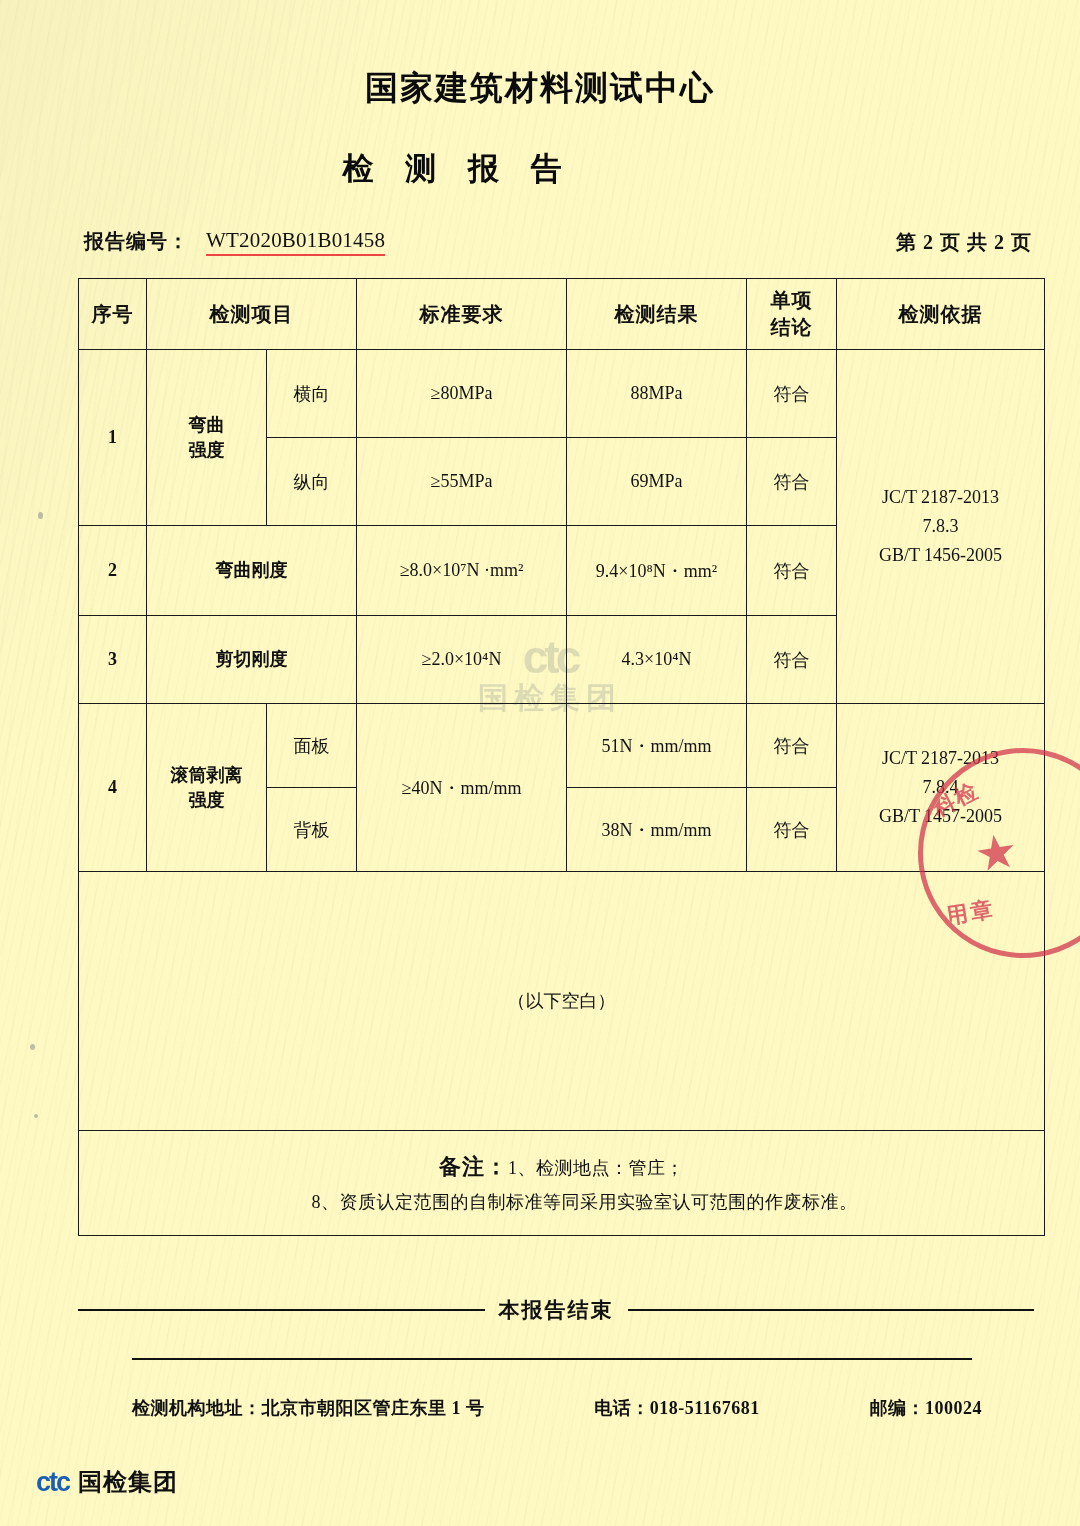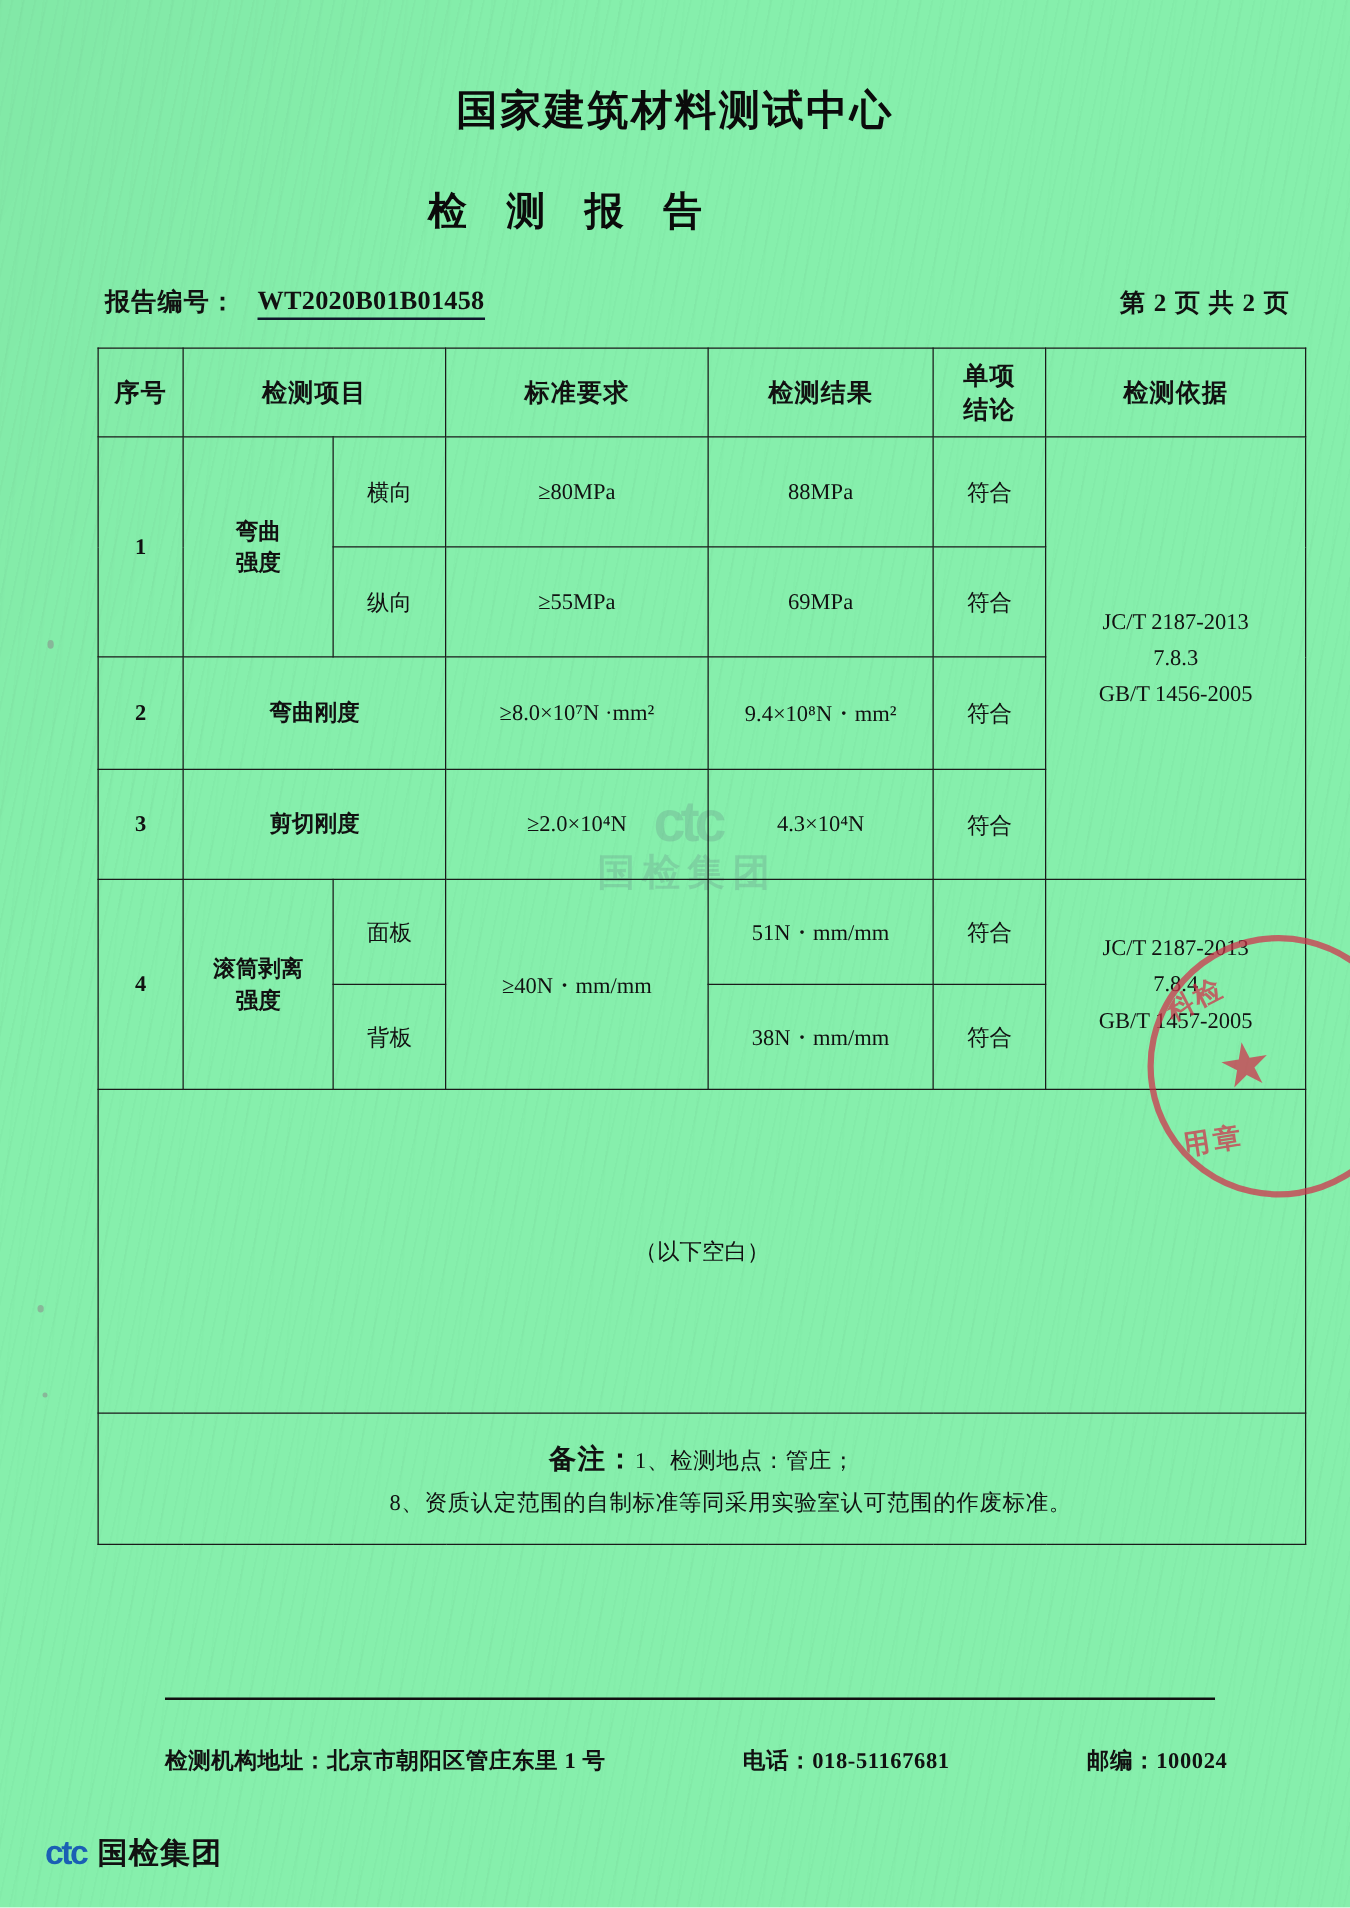--- a/index.html
+++ b/index.html
@@ -11,21 +11,21 @@
     width: 1080px;
     height: 1526px;
     position: relative;
     font-family: "Liberation Serif", "DejaVu Serif", serif;
     color: #111;
     overflow: hidden;
   }
   .page {
     position: absolute;
     inset: 0;
-    background: #86efac;
+    background: #fef9c3;
   }
   
   .scan-noise {
     position: absolute;
     inset: 0;
     pointer-events: none;
     background:
       repeating-linear-gradient(102deg, rgba(0,0,0,0.018) 0px, rgba(0,0,0,0.018) 1px, rgba(0,0,0,0) 2px, rgba(0,0,0,0) 9px),
       repeating-linear-gradient(96deg, rgba(0,0,0,0.012) 0px, rgba(0,0,0,0.012) 1px, rgba(0,0,0,0) 3px, rgba(0,0,0,0) 17px),
       linear-gradient(120deg, rgba(0,0,0,0.03) 0%, rgba(255,255,255,0) 28%);
@@ -74,24 +74,24 @@
     left: 0;
     top: 0;
     font-weight: bold;
     font-size: 20px;
     letter-spacing: 1px;
   }
   .report-no-value {
     position: absolute;
     left: 122px;
     top: 0;
-    font-weight: bold;
+    font-weight: normal;
     font-size: 21px;
     letter-spacing: 0.2px;
-    border-bottom: 2px solid #0f172a;
+    border-bottom: 2px solid #ef4444;
     padding-bottom: 1px;
   }
   .page-no {
     position: absolute;
     right: 0;
     top: 1px;
     font-weight: bold;
     font-size: 20px;
     letter-spacing: 1px;
   }
@@ -400,20 +400,25 @@
         <td colspan="7">
           <div class="remark-line">
             <span class="remark-title">备注：</span><span>1、检测地点：管庄；</span>
           </div>
           <div class="remark-line indent">8、资质认定范围的自制标准等同采用实验室认可范围的作废标准。</div>
         </td>
       </tr>
     </tbody>
   </table>
 
+  <div class="end-wrap">
+    <div class="end-line"></div>
+    <div class="end-text">本报告结束</div>
+    <div class="end-line"></div>
+  </div>
 
   <div class="footer-rule"></div>
   <div class="footer-info">
     <span>检测机构地址：北京市朝阳区管庄东里 1 号</span>
     <span>电话：018-51167681</span>
     <span>邮编：100024</span>
   </div>
 
   <div class="logo-wrap">
     <span class="logo-mark">ctc</span>

